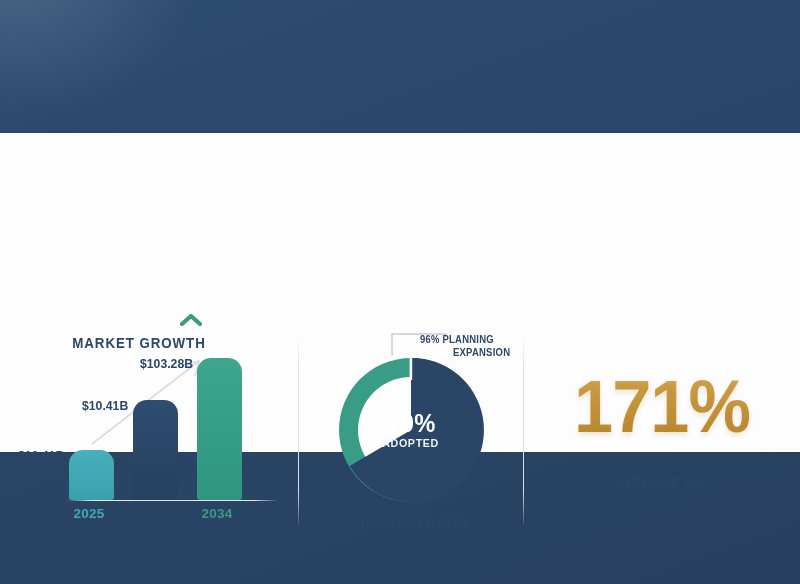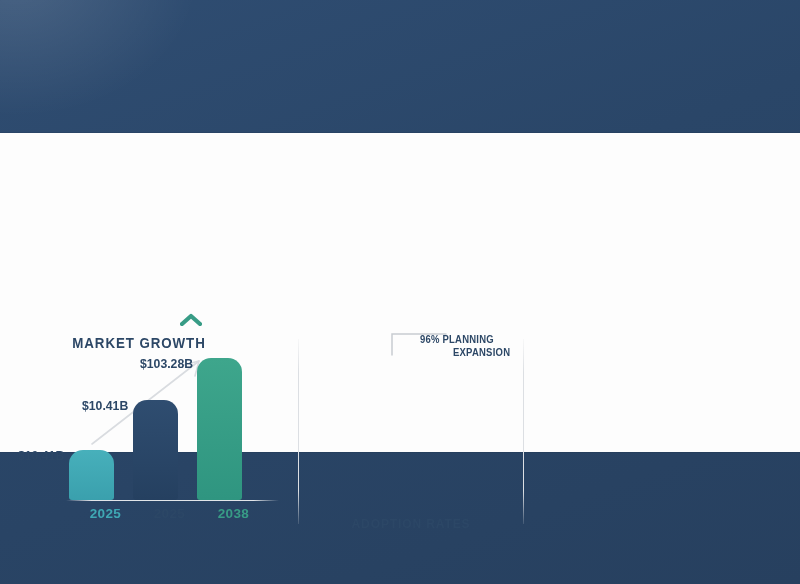--- a/index.html
+++ b/index.html
@@ -48,21 +48,21 @@
   #baseline{
     position:absolute;left:62px;top:227px;width:213px;height:1px;
     background:linear-gradient(90deg,rgba(220,223,227,0) 0%, #e2e5e9 12%, #e2e5e9 88%, rgba(220,223,227,0) 100%);
   }
 
   .barlabel{
     position:absolute;font-size:13px;font-weight:bold;color:#2c4766;
     white-space:nowrap;transform:scaleX(0.94);transform-origin:left center;
   }
   .yearlabel{
-    position:absolute;top:233px;width:64px;text-align:right;
+    position:absolute;top:233px;width:64px;text-align:center;
     font-size:13.5px;font-weight:bold;letter-spacing:0.3px;
   }
 
   
   #panel-donut{position:absolute;left:300px;top:140px;width:244px;height:270px;}
 
   #donut-wrap{position:absolute;left:36px;top:82px;width:150px;height:150px;}
 
   #callout{position:absolute;left:88px;top:52px;width:140px;height:40px;}
   #callout-text{
@@ -140,32 +140,52 @@
         <div class="bar" style="left:64px;width:45px;height:100px;background:linear-gradient(180deg,#2f4d70 0%,#254060 100%);"></div>
         <div class="bar" style="left:128px;width:45px;height:142px;background:linear-gradient(180deg,#3ea68c 0%,#2f9580 100%);"></div>
       </div>
 
       <div class="barlabel" style="left:14px;top:175px;">$10.41B</div>
       <div class="barlabel" style="left:78px;top:125px;">$10.41B</div>
       <div class="barlabel" style="left:136px;top:83px;">$103.28B</div>
 
       <div class="yearlabel" style="left:53px;color:#3fa8b4;">2025</div>
       <div class="yearlabel" style="left:117px;color:#2c4766;">2025</div>
-      <div class="yearlabel" style="left:181px;color:#389c86;">2038</div>
+      <div class="yearlabel" style="left:181px;color:#389c86;">2034</div>
     </div>
 
     <div id="panel-donut">
 
       <svg id="callout" viewBox="0 0 140 40">
         <path d="M4 30 L4 9 L58 9" fill="none" stroke="#c8ccd1" stroke-width="1.5" stroke-linecap="round"></path>
       </svg>
       <div id="callout-text">
         <span>96% PLANNING</span><br>
         <span style="display:inline-block;width:100%;text-align:right;padding-right:8px;box-sizing:border-box;">EXPANSION</span>
       </div>
 
+      <div id="donut-wrap">
+        <svg viewBox="0 0 150 150" width="150" height="150">
+
+          <circle cx="75" cy="75" r="72" fill="#389c86"></circle>
+          <circle cx="75" cy="75" r="53" fill="#fdfdfd"></circle>
+
+          <path d="M 75 75 L 75 3 A 72 72 0 1 1 13.6 111 Z" fill="#2a4566"></path>
+
+          <rect x="73.6" y="3" width="2.6" height="22" fill="#fdfdfd"></rect>
+        </svg>
+
+        <div id="donut-center">
+          <div id="donut-pct">79%</div>
+          <div id="donut-sub">ADOPTED</div>
+        </div>
+      </div>
 
       <div id="donut-title">ADOPTION RATES</div>
     </div>
 
+    <div id="panel-roi">
+      <div id="roi-number">171%</div>
+      <div id="roi-label">AVERAGE ROI</div>
+    </div>
 
   </div>
 </div>
 
 </body></html>

